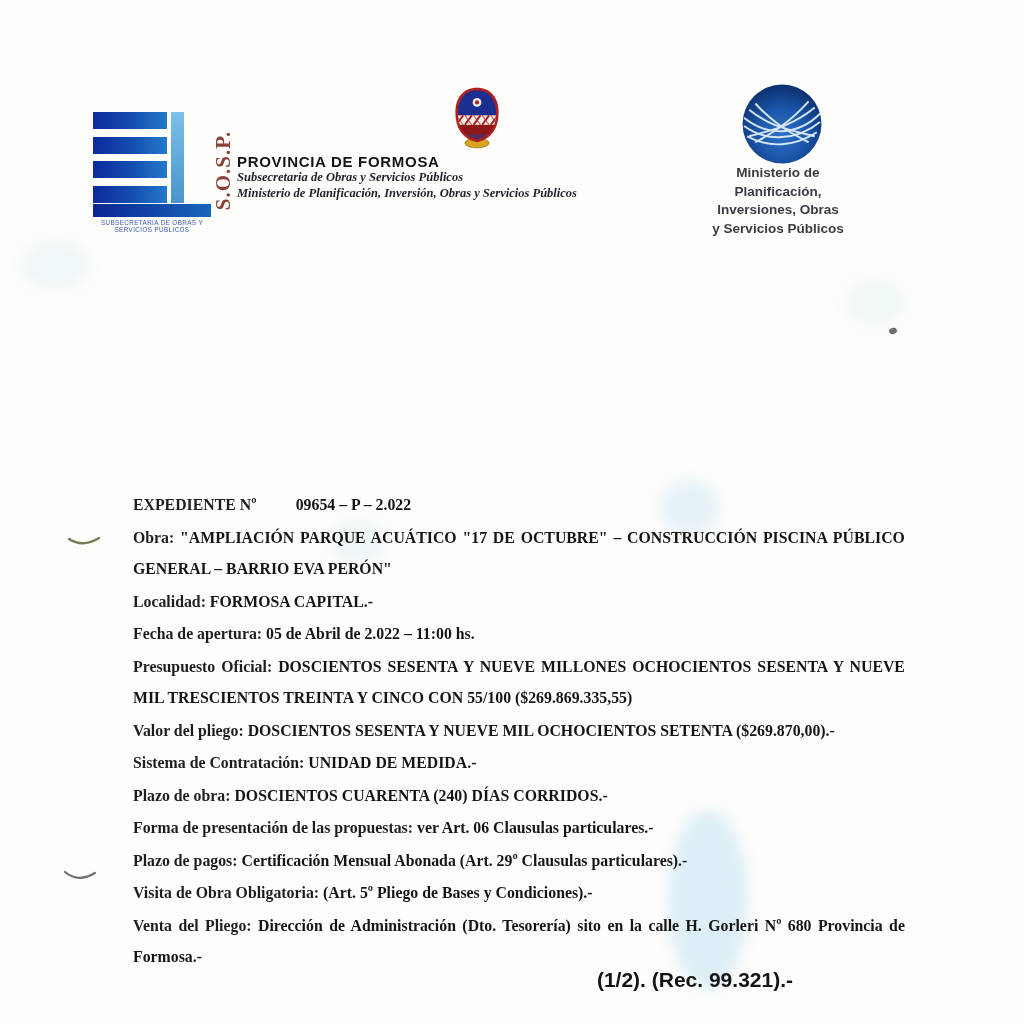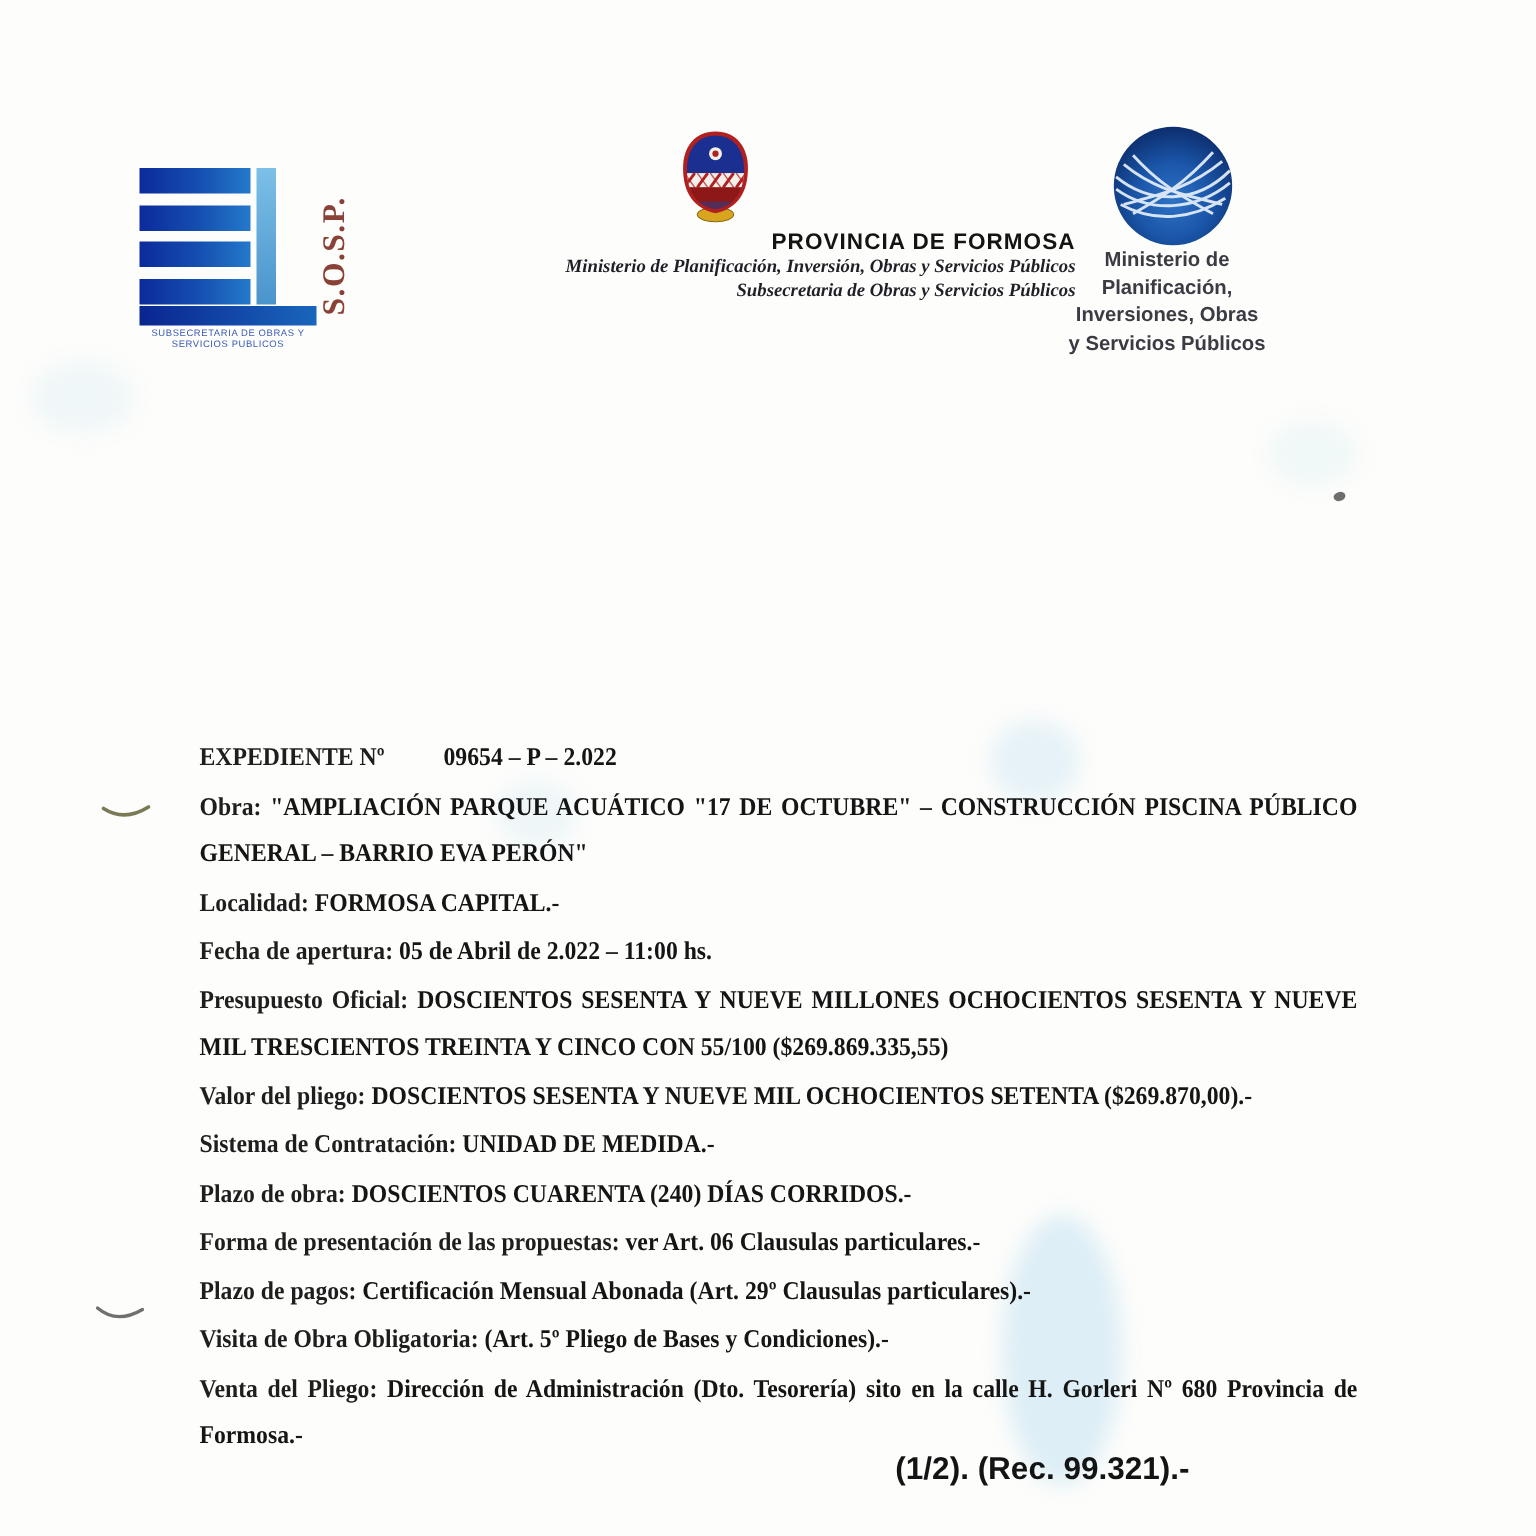--- a/index.html
+++ b/index.html
@@ -32,21 +32,21 @@
   .sosp .bbar { position:absolute; left:0; top:94px; width:118px; height:13px;
     background:linear-gradient(90deg,#0a2590,#1966bc); }
   .sosp .acronym { position:absolute; left:70px; top:48px; width:120px; text-align:center;
     transform:rotate(-90deg); transform-origin:center;
     font-family:"Liberation Serif",serif; font-weight:bold; font-size:21px; letter-spacing:1px;
     color: var(--sosp_maroon,#8a4238); }
   .sosp .caption { position:absolute; left:-2px; top:109px; width:122px; text-align:center;
     font-family:"Liberation Sans",sans-serif; font-size:6.3px; line-height:7px;
     color: var(--caption_blue,#3a5ab5); letter-spacing:.4px; filter:blur(.35px); }
   
-  .center-head { position:absolute; left:237px; top:86px; width:480px; text-align:right; }
+  .center-head { position:absolute; left:237px; top:86px; width:480px; text-align:left; }
   .crest { display:block; margin:0 auto; }
   .prov-title { margin-top:3px; font-family:"Liberation Sans",sans-serif; font-weight:bold;
     font-size:15px; letter-spacing:.7px; color:#141414; }
   .prov-line { font-style:italic; font-weight:bold; font-size:12.5px; line-height:15.5px; color:#1f1f28; }
   
   .min-logo { position:absolute; left:741px; top:83px; }
   .min-caption { position:absolute; left:698px; top:164px; width:160px; text-align:center;
     font-family:"Liberation Sans",sans-serif; font-weight:bold; font-size:13.5px; line-height:18.5px;
     color: var(--right_caption,#3b3b44); }
   
@@ -115,22 +115,22 @@
         <rect x="5" y="34" width="54" height="11" fill="#f2f0ea"></rect>
         <path d="M8,45 l8,-11 M18,45 l8,-11 M28,45 l8,-11 M38,45 l8,-11 M48,45 l8,-11" stroke="#b02020" stroke-width="2.2"></path>
         <path d="M8,34 l8,11 M18,34 l8,11 M28,34 l8,11 M38,34 l8,11 M48,34 l8,11" stroke="#b02020" stroke-width="1.2" opacity=".7"></path>
         <rect x="5" y="45" width="54" height="20" fill="#8c1818"></rect>
         <rect x="5" y="56" width="54" height="9" fill="#27408f" opacity=".55"></rect>
       </g>
       <circle cx="32" cy="19" r="5" fill="#f2f0ea"></circle>
       <circle cx="32" cy="19" r="2.4" fill="#b02020"></circle>
     </svg>
     <div class="prov-title">PROVINCIA DE FORMOSA</div>
+    <div class="prov-line">Subsecretaria de Obras y Servicios Públicos</div>
     <div class="prov-line">Ministerio de Planificación, Inversión, Obras y Servicios Públicos</div>
-    <div class="prov-line">Subsecretaria de Obras y Servicios Públicos</div>
   </div>
 
   <svg class="min-logo" width="82" height="82" viewBox="0 0 80 80">
     <defs>
       <radialGradient id="globeG" cx="50%" cy="62%" r="72%">
         <stop offset="0%" stop-color="#2e73c6"></stop>
         <stop offset="45%" stop-color="#1a55a8"></stop>
         <stop offset="85%" stop-color="#0d2f70"></stop>
         <stop offset="100%" stop-color="#0a2558"></stop>
       </radialGradient>

